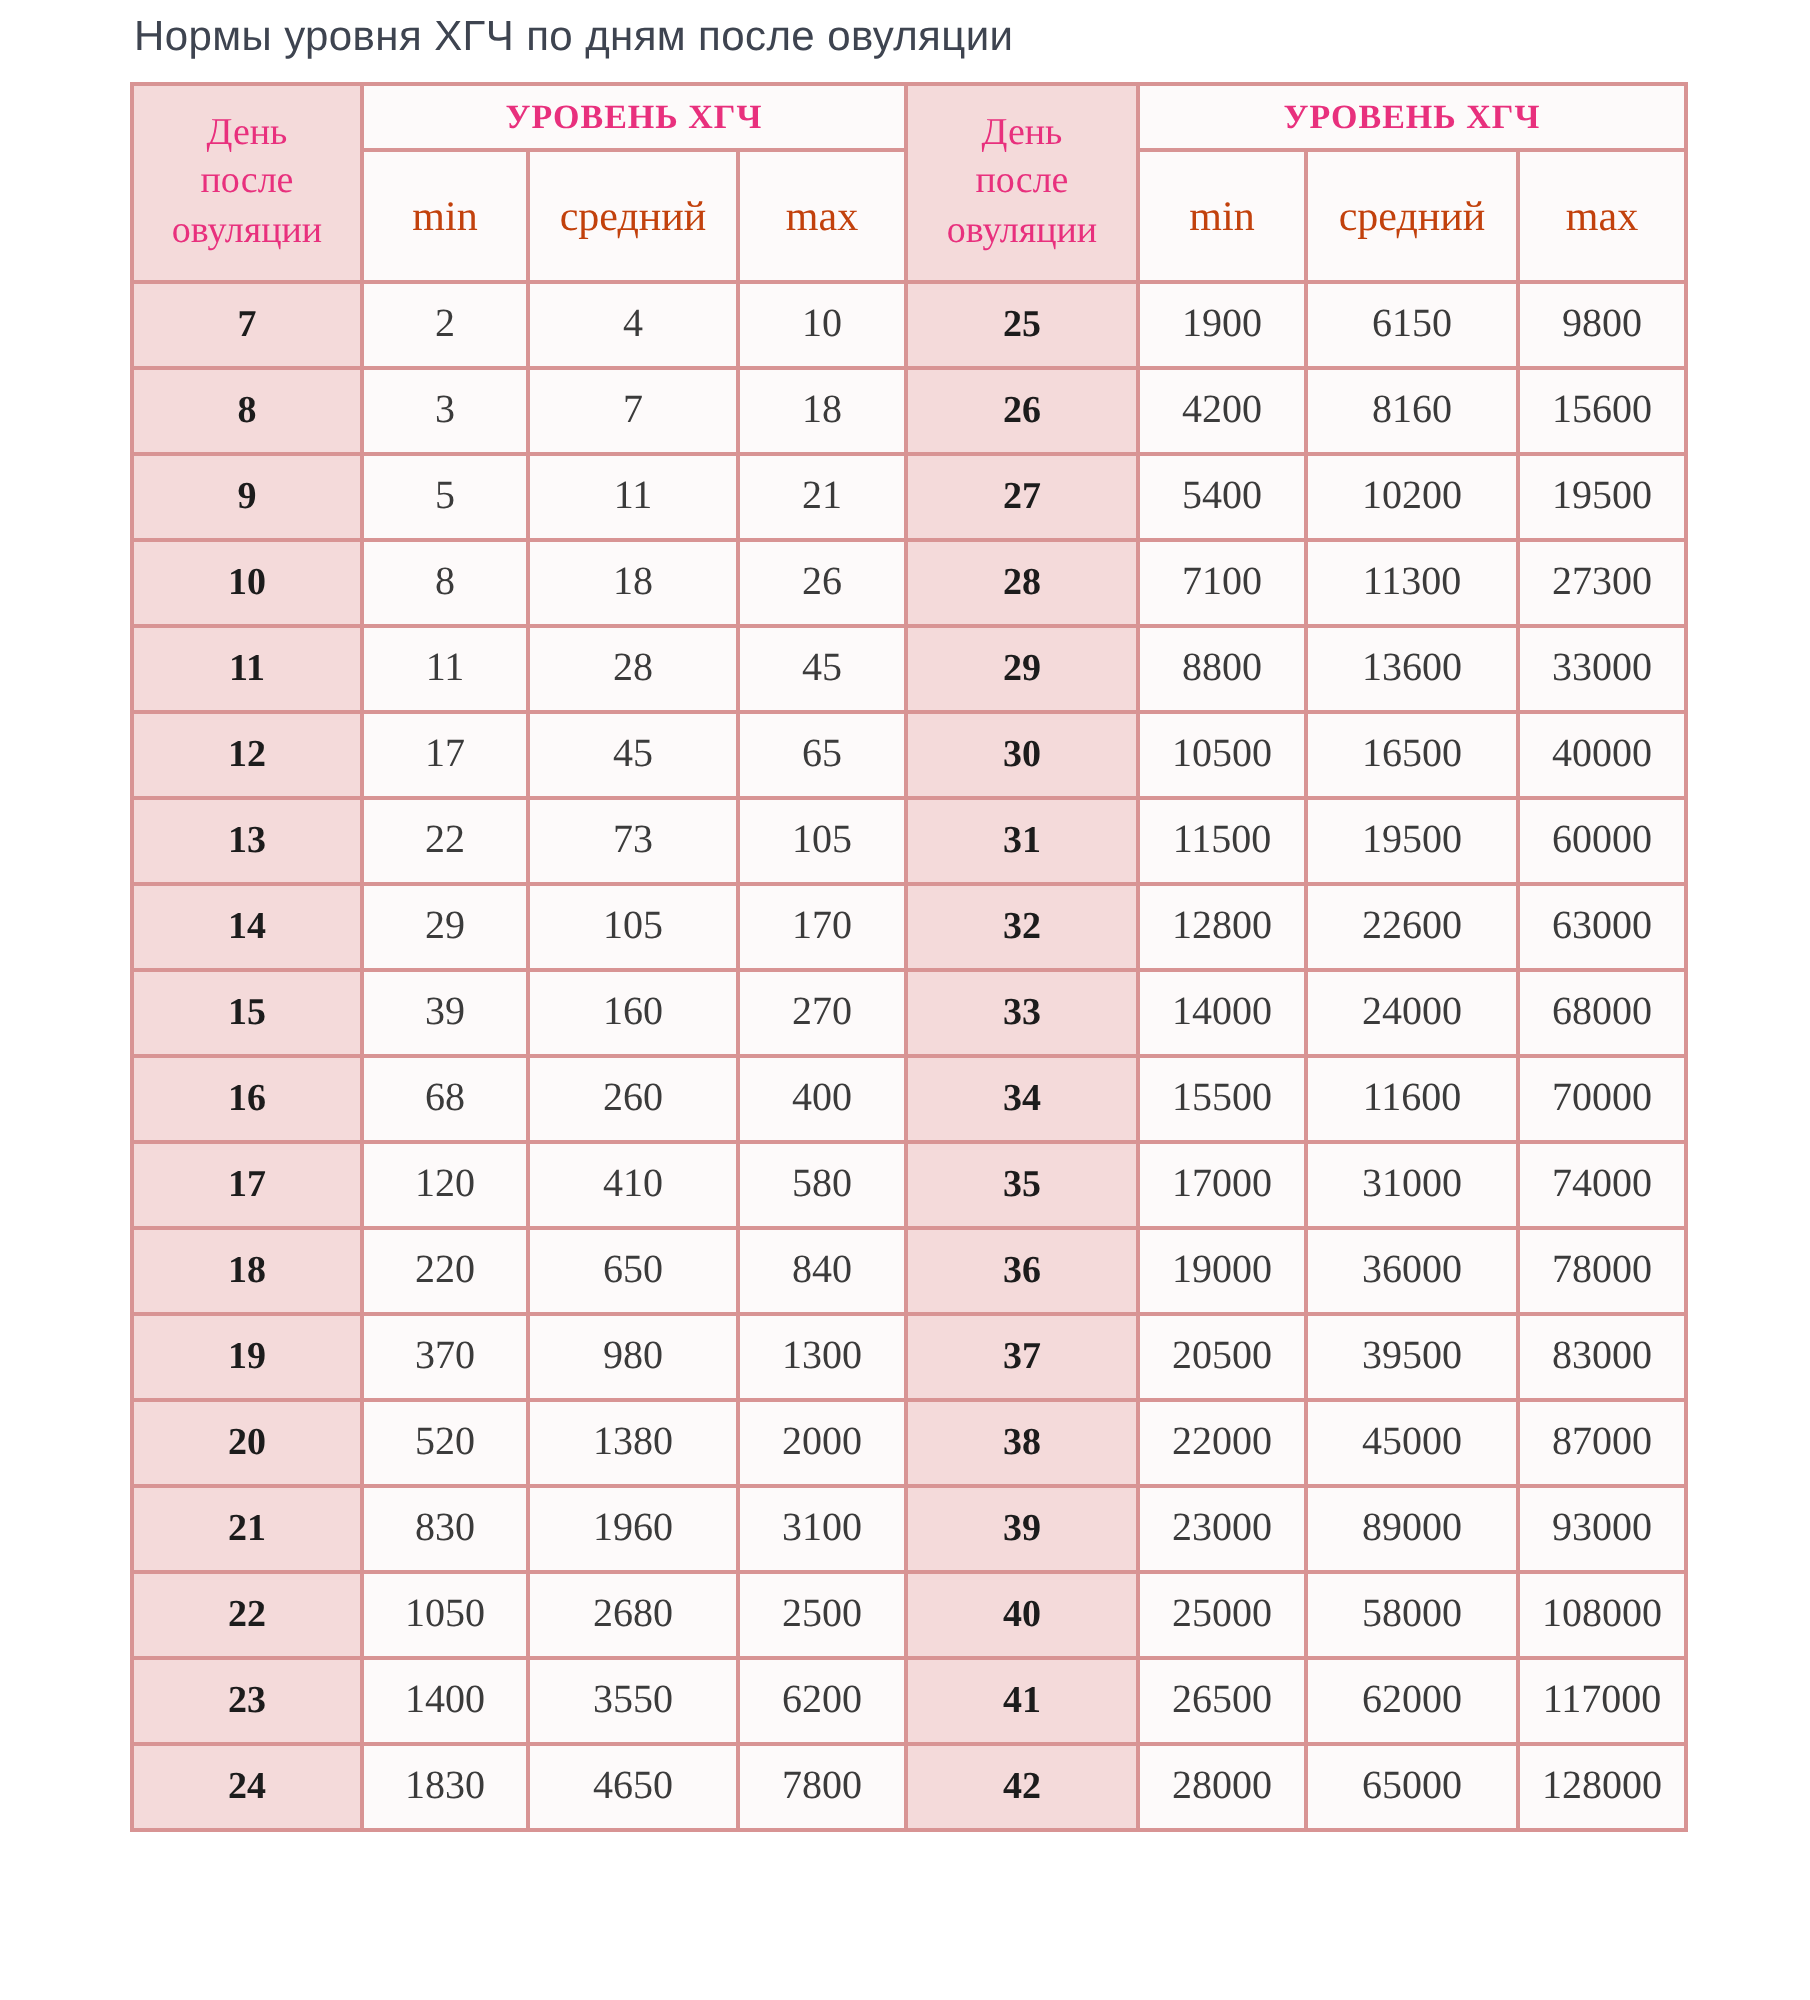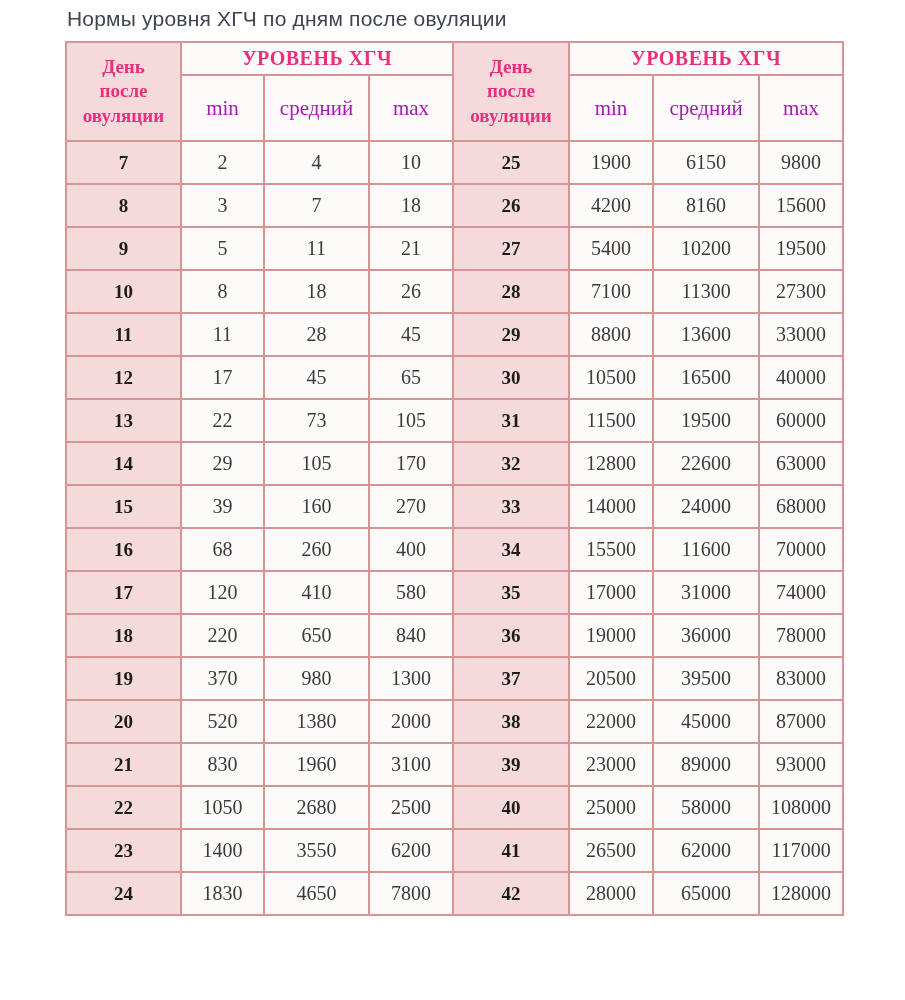--- a/index.html
+++ b/index.html
@@ -44,36 +44,36 @@
     padding: 0;
     background: var(--cell-bg);
     overflow: hidden;
   }
   .hcg-table .day-col {
     background: var(--day-bg);
   }
   .hcg-table thead th.level-header {
     height: 33px;
     color: var(--pink);
-    font-size: 20px;
+    font-size: 17px;
     font-weight: bold;
     letter-spacing: 0.5px;
   }
   .hcg-table thead th.day-header {
     color: var(--pink);
     font-size: 19px;
-    font-weight: bold;
+    font-weight: normal;
     line-height: 1.3;
     white-space: pre-line;
   }
   .hcg-table thead th.sub-header {
     height: 66px;
     font-size: 21px;
     font-weight: normal;
-    color: #a21caf;
+    color: #c2410c;
   }
   .hcg-table tbody td {
     height: 43px;
     font-size: 20px;
     color: var(--value-text);
   }
   .hcg-table tbody td.day-col {
     font-weight: bold;
     color: #1c1c1c;
     font-size: 19px;

